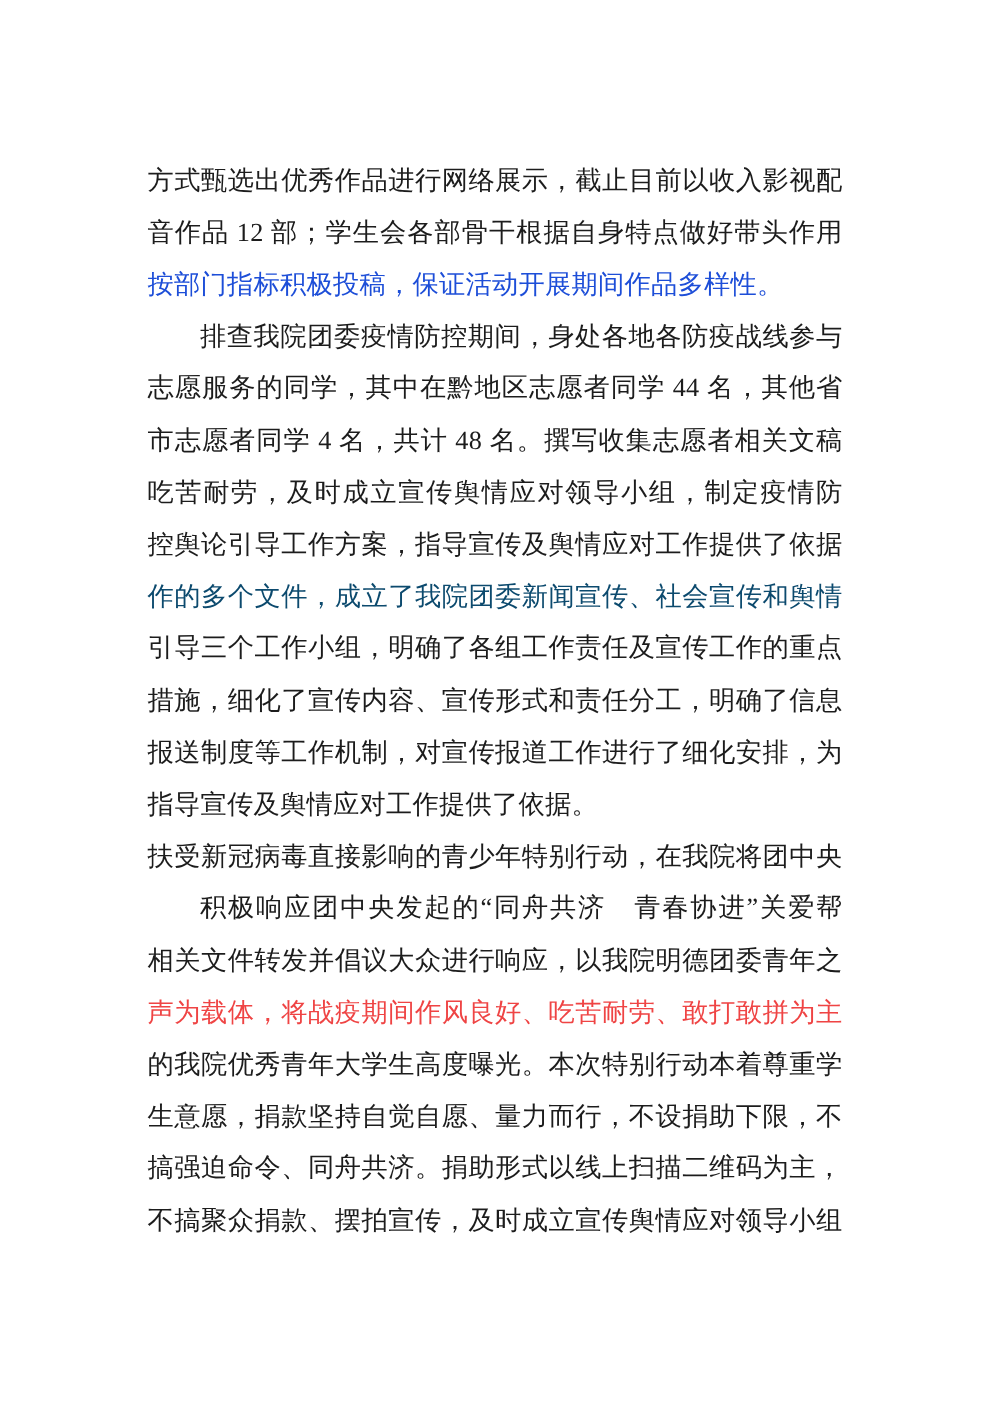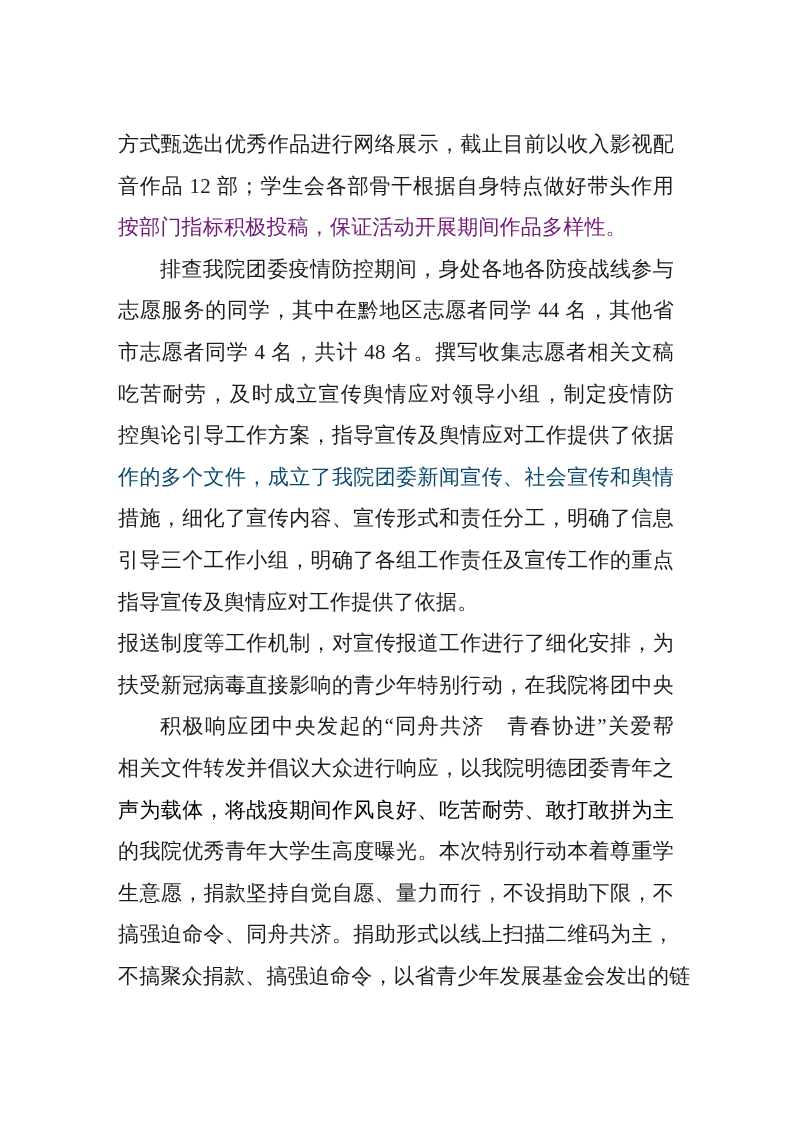--- a/index.html
+++ b/index.html
@@ -50,38 +50,38 @@
   }
 </style>
 </head>
 <body>
 
 <div class="page" style="background: rgb(255, 255, 255);">
   <div class="text-block" id="doc-body">
       <div class="paragraph">
         <div class="text-line" style="color: rgb(28, 28, 28);">方式甄选出优秀作品进行网络展示，截止目前以收入影视配</div>
         <div class="text-line" style="color: rgb(28, 28, 28);">音作品 12 部；学生会各部骨干根据自身特点做好带头作用</div>
-        <div class="text-line para-end" style="color: #701a75;">按部门指标积极投稿，保证活动开展期间作品多样性。</div>
+        <div class="text-line para-end" style="color: #1d4ed8;">按部门指标积极投稿，保证活动开展期间作品多样性。</div>
       </div>
       <div class="paragraph">
         <div class="text-line indent" style="color: rgb(28, 28, 28);">排查我院团委疫情防控期间，身处各地各防疫战线参与</div>
         <div class="text-line" style="color: rgb(28, 28, 28);">志愿服务的同学，其中在黔地区志愿者同学 44 名，其他省</div>
         <div class="text-line" style="color: rgb(28, 28, 28);">市志愿者同学 4 名，共计 48 名。撰写收集志愿者相关文稿</div>
         <div class="text-line" style="color: rgb(28, 28, 28);">吃苦耐劳，及时成立宣传舆情应对领导小组，制定疫情防</div>
         <div class="text-line" style="color: rgb(28, 28, 28);">控舆论引导工作方案，指导宣传及舆情应对工作提供了依据</div>
         <div class="text-line" style="color: #0c4a6e;">作的多个文件，成立了我院团委新闻宣传、社会宣传和舆情</div>
+        <div class="text-line" style="color: rgb(28, 28, 28);">引导三个工作小组，明确了各组工作责任及宣传工作的重点</div>
         <div class="text-line" style="color: rgb(28, 28, 28);">措施，细化了宣传内容、宣传形式和责任分工，明确了信息</div>
-        <div class="text-line" style="color: rgb(28, 28, 28);">引导三个工作小组，明确了各组工作责任及宣传工作的重点</div>
+        <div class="text-line" style="color: rgb(28, 28, 28);">报送制度等工作机制，对宣传报道工作进行了细化安排，为</div>
         <div class="text-line para-end" style="color: rgb(28, 28, 28);">指导宣传及舆情应对工作提供了依据。</div>
-        <div class="text-line" style="color: rgb(28, 28, 28);">报送制度等工作机制，对宣传报道工作进行了细化安排，为</div>
       </div>
       <div class="paragraph">
         <div class="text-line" style="color: rgb(28, 28, 28);">扶受新冠病毒直接影响的青少年特别行动，在我院将团中央</div>
         <div class="text-line indent" style="color: rgb(28, 28, 28);">积极响应团中央发起的“同舟共济　青春协进”关爱帮</div>
         <div class="text-line" style="color: rgb(28, 28, 28);">相关文件转发并倡议大众进行响应，以我院明德团委青年之</div>
-        <div class="text-line" style="color: #000000;">声为载体，将战疫期间作风良好、吃苦耐劳、敢打敢拼为主</div>
+        <div class="text-line" style="color: #ef4444;">声为载体，将战疫期间作风良好、吃苦耐劳、敢打敢拼为主</div>
         <div class="text-line" style="color: rgb(28, 28, 28);">的我院优秀青年大学生高度曝光。本次特别行动本着尊重学</div>
         <div class="text-line" style="color: rgb(28, 28, 28);">生意愿，捐款坚持自觉自愿、量力而行，不设捐助下限，不</div>
         <div class="text-line" style="color: rgb(28, 28, 28);">搞强迫命令、同舟共济。捐助形式以线上扫描二维码为主，</div>
-        <div class="text-line" style="color: rgb(28, 28, 28);">不搞聚众捐款、搞强迫命令，以省青少年发展基金会发出的链</div>
+        <div class="text-line" style="color: rgb(28, 28, 28);">不搞聚众捐款、摆拍宣传，及时成立宣传舆情应对领导小组</div>
       </div>
     </div>
 </div>
 
 </body></html>

